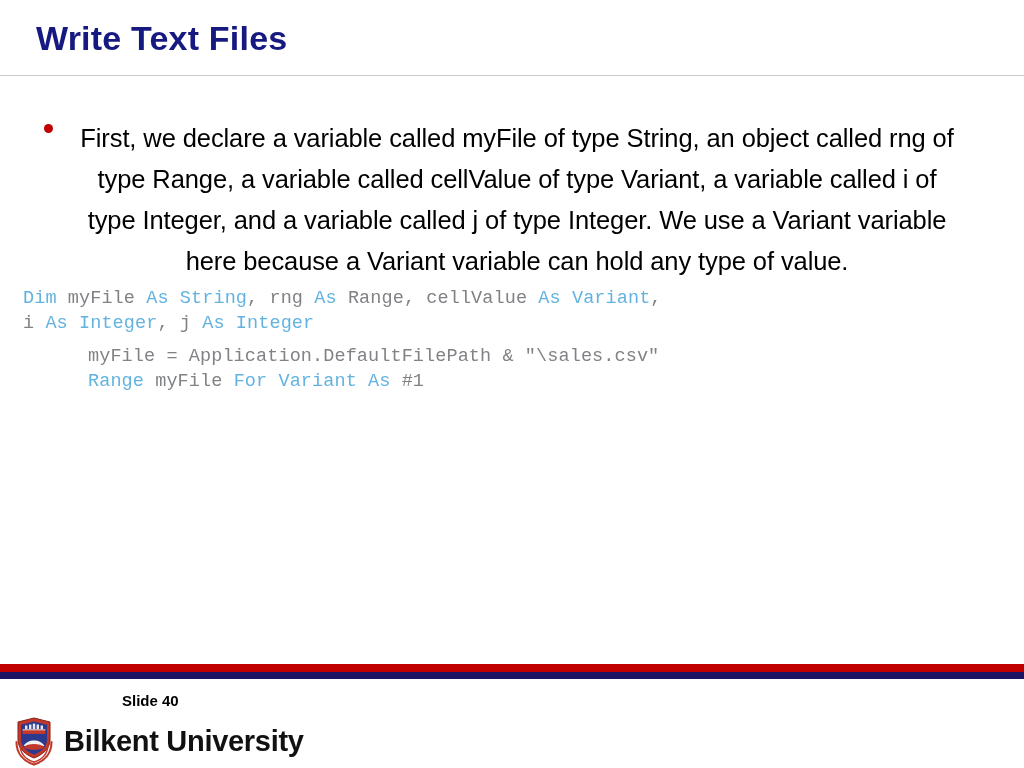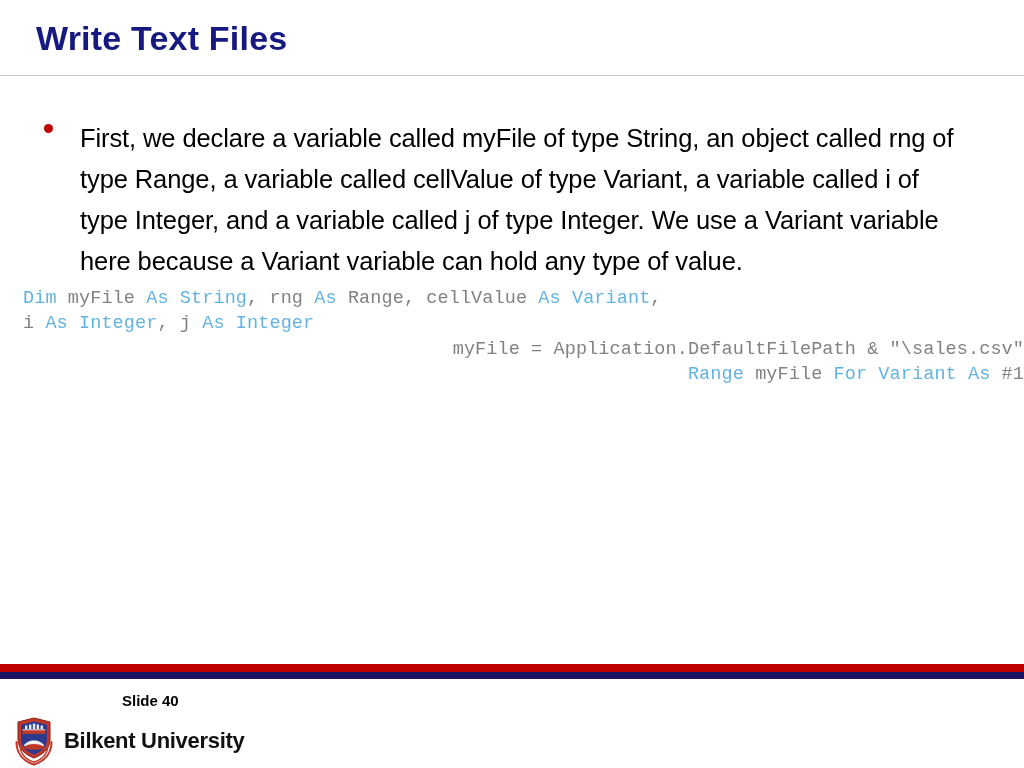--- a/index.html
+++ b/index.html
@@ -54,20 +54,21 @@
     position: absolute;
     left: 0px;
     top: 118px;
     width: 1024px;
   }
 
   .bullet-row {
     position: relative;
     display: flex;
     align-items: flex-start;
+    text-align: center;
   }
   .bullet-dot {
     width: 36px;
     flex: 0 0 36px;
     text-align: left;
     padding-left: 44px;
     box-sizing: content-box;
   }
   .bullet-dot .dot {
     display: inline-block;
@@ -111,21 +112,21 @@
   .code-block {
     font-family: "Liberation Mono", "DejaVu Sans Mono", monospace;
     font-size: 18.5px;
     line-height: 25px;
     color: #808285;
     padding-left: 88px;
     white-space: pre;
     letter-spacing: 0.1px;
   }
   .code-block.first-code { margin-top: 4px; padding-left: 23px; }
-  .code-block.second-code { margin-top: 1px; text-align: right; }
+  .code-block.second-code { margin-top: 8px; }
   .kw { color: #63b3e0; }
   .pl { color: #808285; }
 
   
   .bar-red {
     position: absolute;
     left: 0;
     top: 664px;
     width: 1024px;
     height: 8px;
@@ -157,21 +158,21 @@
     display: flex;
     align-items: center;
   }
   .brand-logo {
     width: 48px;
     height: 50px;
     flex: 0 0 48px;
   }
   .brand-name {
     margin-left: 6px;
-    font-size: 22px;
+    font-size: 29px;
     font-weight: bold;
     color: #111111;
     font-family: "Liberation Sans", sans-serif;
     letter-spacing: -0.3px;
   }
 </style>
 </head>
 <body>
 
 <div class="slide">

